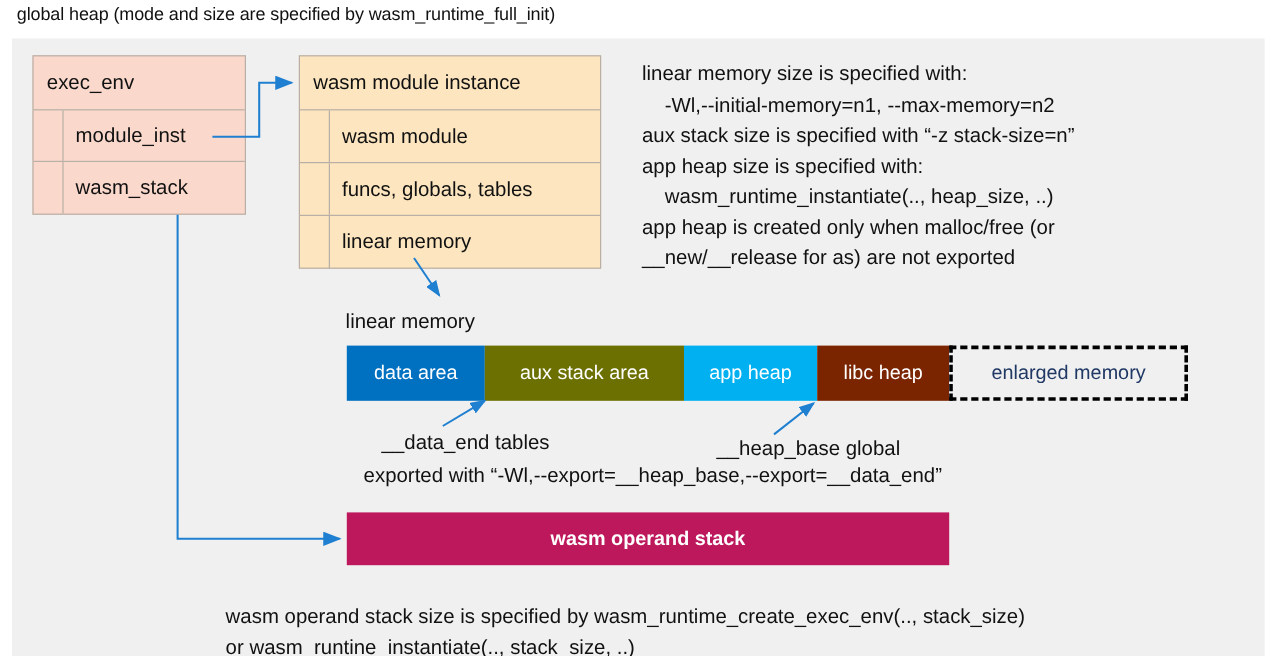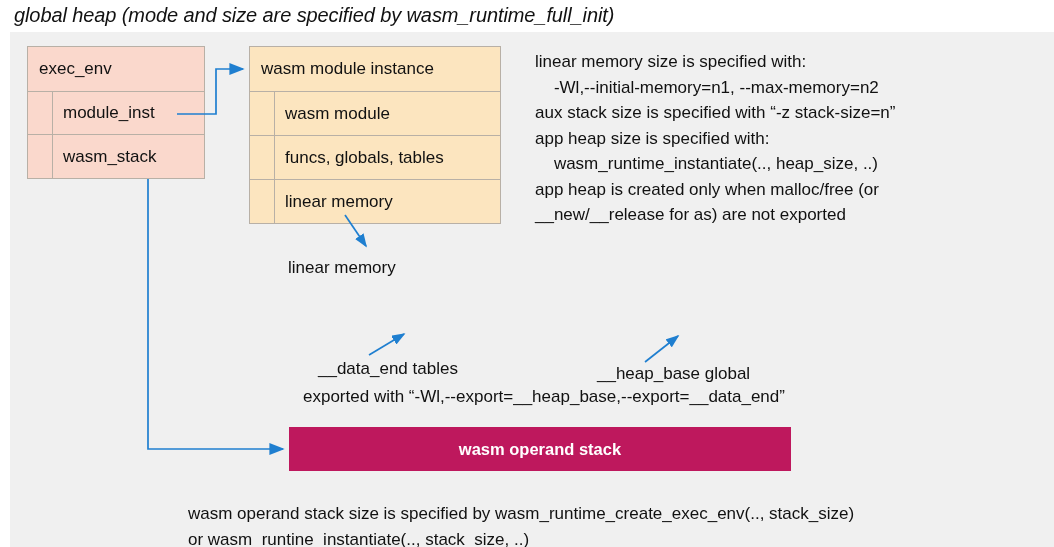--- a/index.html
+++ b/index.html
@@ -18,25 +18,24 @@
     position: absolute;
     left: 0; top: 0;
     width: 1054px;
     height: 547px;
   }
   .abs { position: absolute; }
 
   
   #title {
     left: 14px; top: 4px;
-    font-size: 20px;
+    font-size: 15px;
     color: #111111;
     white-space: nowrap;
     letter-spacing: -0.1px;
-    font-style: italic;
   }
 
   
   #panel {
     left: 10px; top: 32px;
     width: 1044px; height: 515px;
     background: #f0f0f0;
   }
 
   
@@ -220,20 +219,27 @@
   <div class="abs" id="notes">linear memory size is specified with:
     -Wl,--initial-memory=n1, --max-memory=n2
 aux stack size is specified with “-z stack-size=n”
 app heap size is specified with:
     wasm_runtime_instantiate(.., heap_size, ..)
 app heap is created only when malloc/free (or
 __new/__release for as) are not exported</div>
 
   <div class="abs" id="lm-label">linear memory</div>
 
+  <div class="abs" id="membar">
+      <div class="seg" style="width: 115px; background: rgb(0, 112, 192); color: rgb(255, 255, 255);">data area</div>
+      <div class="seg" style="width: 166px; background: rgb(107, 112, 0); color: rgb(255, 255, 255);">aux stack area</div>
+      <div class="seg" style="width: 111px; background: rgb(0, 176, 240); color: rgb(255, 255, 255);">app heap</div>
+      <div class="seg" style="width: 110px; background: rgb(123, 36, 0); color: rgb(255, 255, 255);">libc heap</div>
+      <div class="seg dashed" style="width: 199px; color: rgb(31, 56, 100);">enlarged memory</div>
+    </div>
 
   <div class="abs anno" id="anno-data-end">__data_end tables</div>
   <div class="abs anno" id="anno-heap-base">__heap_base global</div>
   <div class="abs anno" id="anno-exported">exported with “-Wl,--export=__heap_base,--export=__data_end”</div>
 
   <div class="abs" id="opstack" style="background: #be185d; font-weight: bold;">wasm operand stack</div>
 
   <div class="abs" id="bottom-notes">wasm operand stack size is specified by wasm_runtime_create_exec_env(.., stack_size)
 or wasm_runtine_instantiate(.., stack_size, ..)</div>
 

